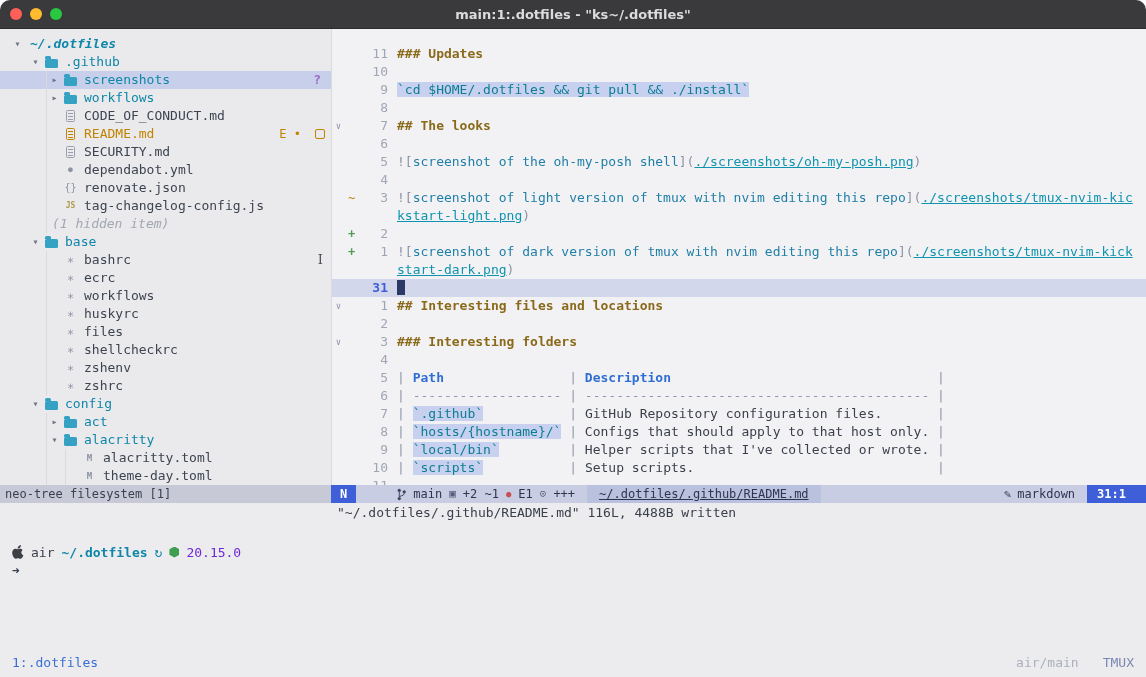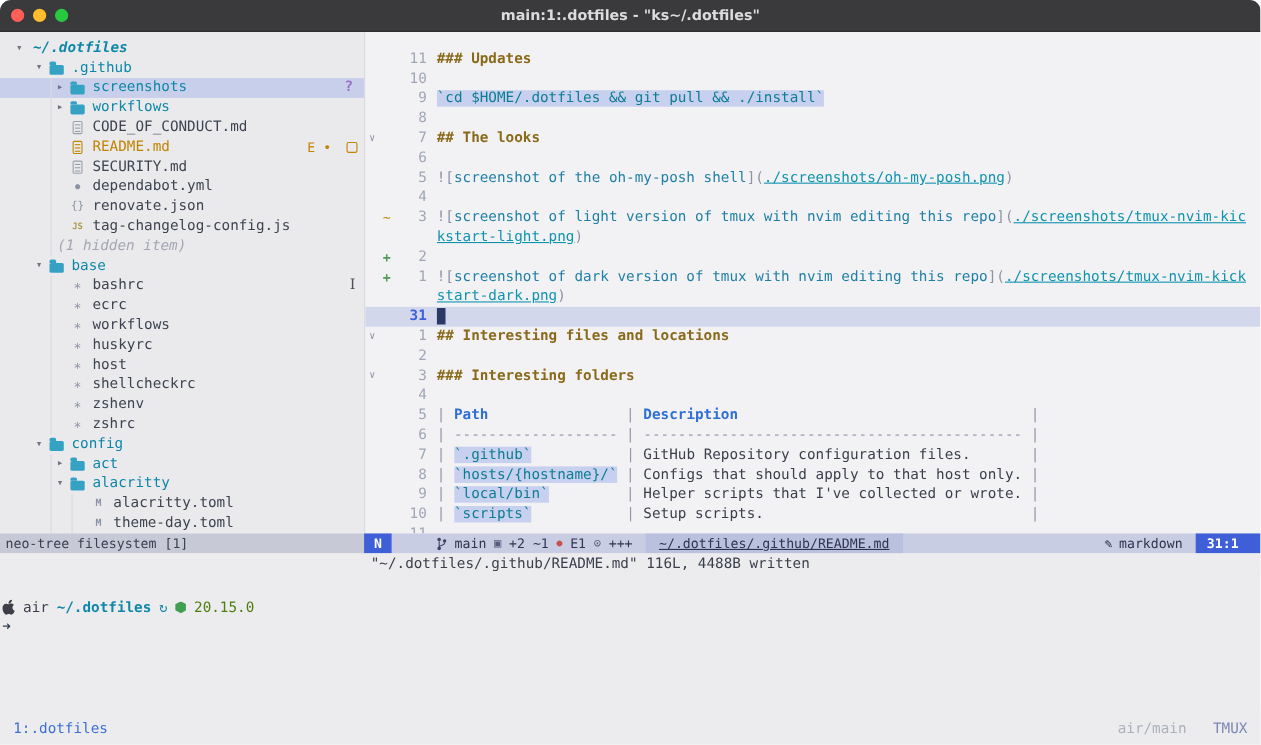--- a/index.html
+++ b/index.html
@@ -78,26 +78,26 @@
   .sl-ic2{font-size:11px;color:#565c7c;}
   .sl-ic2.err{color:#c75050;font-size:9px;}
   .sl-path{background:var(--bar_path,#b9c1de);padding:0 12px;color:#2f3450;text-decoration:underline;}
   .sl-fill{flex:1;}
   .sl-ft{display:flex;align-items:center;gap:6px;padding:0 12px;}
   .sl-pos{background:var(--accent_blue,#3e5fd7);color:#fff;font-weight:bold;padding:0 20px 0 10px;}
 
   .cmdline{height:19px;flex:none;line-height:19px;font-size:13px;color:#3a3f4b;padding-left:337px;white-space:pre;background:#ececee;}
 
   
-  .shell{flex:1;padding:21px 0 0 2px;box-sizing:border-box;}
+  .shell{flex:1;padding:21px 0 0 12px;box-sizing:border-box;}
   .p1{display:flex;align-items:center;gap:7px;height:18px;font-size:13px;color:#3a3f4b;}
   .p-cwd{color:var(--teal,#0e87a8);font-weight:bold;}
   .p-sync{color:var(--teal,#0e87a8);}
   .hex{width:10px;height:11px;background:#3f9e4f;clip-path:polygon(50% 0,100% 25%,100% 75%,50% 100%,0 75%,0 25%);flex:none;}
-  .p-node{color:#4d7c0f;}
+  .p-node{color:#6d28d9;}
   .p2{height:18px;font-size:13px;margin-top:2px;color:#384152;font-weight:bold;}
 
   
   .tmuxbar{flex:none;height:30px;display:flex;align-items:center;padding:0 12px;font-size:13px;background:#ececee;}
   .tm-left{color:#3b6fd4;}
   .tm-fill{flex:1;}
   .tm-session{color:#aab0bc;margin-right:24px;}
   .tm-label{color:#7c88b4;}
   svg{display:block;}
 </style>
@@ -271,21 +271,21 @@
             <span class="tlabel t-file">huskyrc</span>
             <span class="tfill"></span>
           </div>
           <div class="trow">
             <span class="gd"></span>
             <span class="gd gline"></span>
             <span class="arrow"></span>
             <span class="ico">
               <span class="ic-star">∗</span>
             </span>
-            <span class="tlabel t-file">host</span>
+            <span class="tlabel t-file">files</span>
             <span class="tfill"></span>
           </div>
           <div class="trow">
             <span class="gd"></span>
             <span class="gd gline"></span>
             <span class="arrow"></span>
             <span class="ico">
               <span class="ic-star">∗</span>
             </span>
             <span class="tlabel t-file">shellcheckrc</span>

